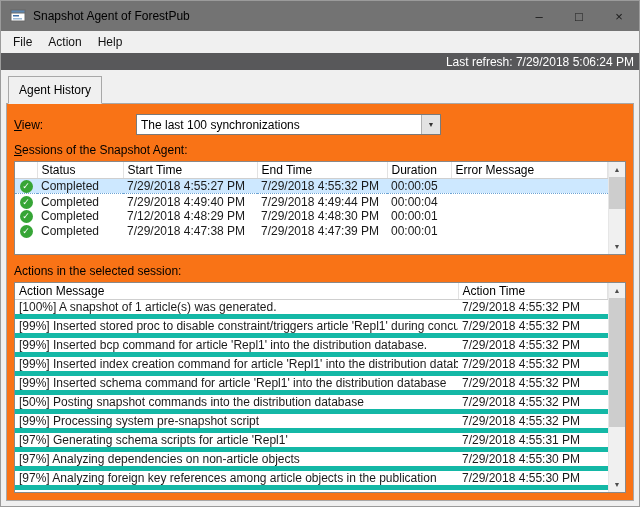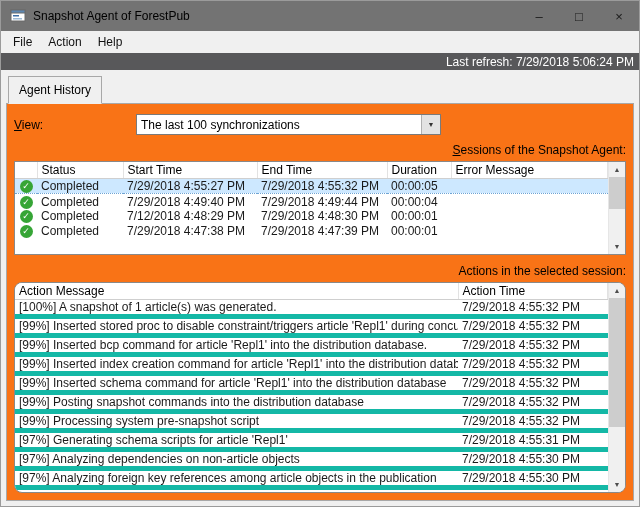--- a/index.html
+++ b/index.html
@@ -37,28 +37,28 @@
   
   .view-row{flex:0 0 21px;display:flex;align-items:center;margin-bottom:8px;}
   .view-label{font-size:12px;width:122px;display:inline-block;}
   .view-label::first-letter{text-decoration:underline;}
   .combobox{width:305px;height:21px;background:#ffffff;border:1px solid #7a7a7a;
     display:flex;align-items:center;box-sizing:border-box;}
   .combo-text{flex:1;font-size:12px;padding-left:4px;white-space:nowrap;overflow:hidden;}
   .combo-btn{width:18px;height:100%;background:#e3e3e3;border-left:1px solid #b0b0b0;
     display:flex;align-items:center;justify-content:center;font-size:7px;color:#333;}
   
-  .section-label{font-size:12px;margin-bottom:4px;display:inline-block;text-align:right;}
+  .section-label{font-size:12px;margin-bottom:4px;display:inline-block;}
   .section-label::first-letter{text-decoration:underline;}
   .actions-label{margin-top:9px;}
   .actions-label::first-letter{text-decoration:none;}
   
   .listview{position:relative;background:#ffffff;border:1px solid #898989;overflow:hidden;}
   .sessions-lv{flex:0 0 92px;}
-  .actions-lv{flex:1;min-height:0;border-radius:8px;}
+  .actions-lv{flex:1;min-height:0;}
   table.lv{border-collapse:collapse;table-layout:fixed;width:calc(100% - 17px);}
   th{font-weight:normal;font-size:12px;text-align:left;padding:1px 4px;height:16px;
     border-right:1px solid #e2e2e2;border-bottom:1px solid #cfcfcf;background:#ffffff;
     white-space:nowrap;overflow:hidden;box-sizing:border-box;}
   td{font-size:12px;padding:0 4px;height:15px;white-space:nowrap;overflow:hidden;
     color:#1a1a1a;box-sizing:border-box;}
   .actions-lv td{height:16px;border-bottom:5px solid #14b8a6;}
   tr.selected td{background:#cde8ff;border-top:1px dotted #6ea4d4;border-bottom:1px dotted #6ea4d4;}
   .ok-icon{display:inline-block;width:13px;height:13px;border-radius:50%;background:#36a536;
     color:#fff;font-size:9px;line-height:13px;text-align:center;vertical-align:middle;}
@@ -227,21 +227,21 @@
                 <td>[99%] Inserted index creation command for article 'Repl1' into the distribution database.</td>
                 <td>7/29/2018 4:55:32 PM</td>
               </tr>
 
               <tr>
                 <td>[99%] Inserted schema command for article 'Repl1' into the distribution database</td>
                 <td>7/29/2018 4:55:32 PM</td>
               </tr>
 
               <tr>
-                <td>[99%] Posting snapshot commands into the distribution database</td>
+                <td>[50%] Posting snapshot commands into the distribution database</td>
                 <td>7/29/2018 4:55:32 PM</td>
               </tr>
 
               <tr>
                 <td>[99%] Processing system pre-snapshot script</td>
                 <td>7/29/2018 4:55:32 PM</td>
               </tr>
 
               <tr>
                 <td>[97%] Generating schema scripts for article 'Repl1'</td>

